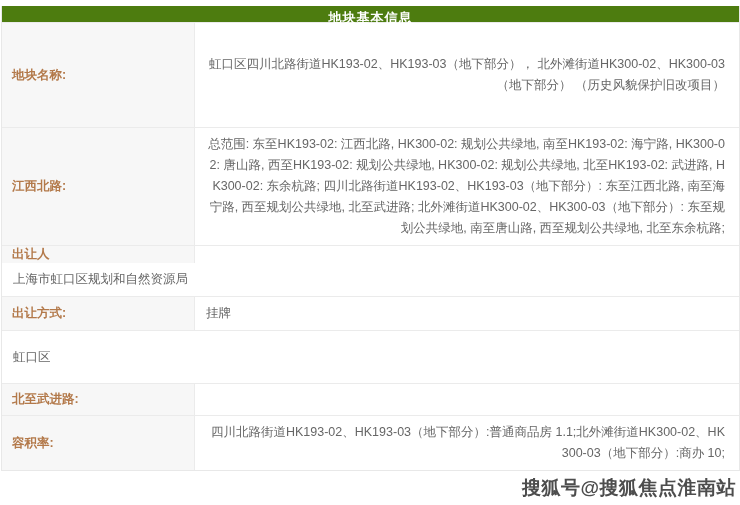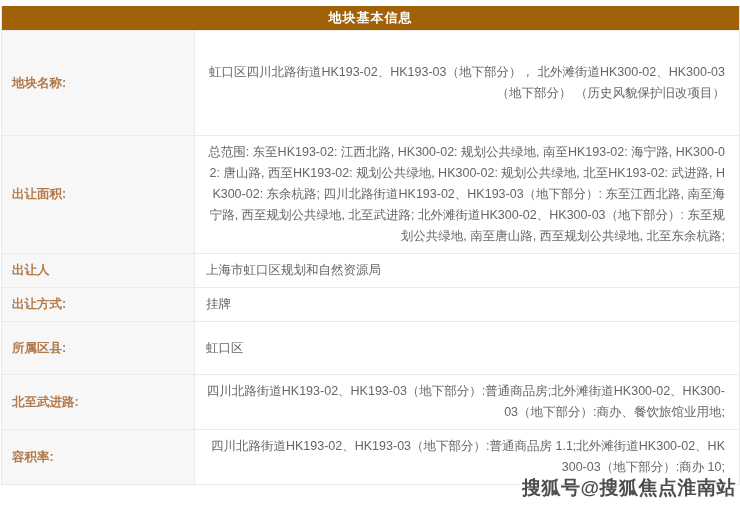--- a/index.html
+++ b/index.html
@@ -19,23 +19,23 @@
   .info-table {
     position: absolute;
     top: 6px;
     left: 1px;
     width: 737px;
     border-left: 1px solid #e8e8e8;
     border-right: 1px solid #e8e8e8;
     border-bottom: 1px solid #e8e8e8;
   }
   .table-header {
-    height: 24px;
+    height: 16px;
     line-height: 24px;
-    background: #a16207;
+    background: #4d7c0f;
     color: #ffffff;
     font-size: 13px;
     font-weight: bold;
     text-align: center;
     letter-spacing: 1px;
   }
   .row {
     display: flex;
     border-top: 1px solid #ebebeb;
     background: #ffffff;
@@ -63,21 +63,21 @@
     color: #666666;
     font-size: 12.5px;
     line-height: 21px;
     word-break: break-all;
     text-align: right;
   }
   
   .row:nth-of-type(1)  { min-height: 54px; }
   .row:nth-of-type(2)  { min-height: 104px; }
   .row:nth-of-type(3)  { min-height: 31px; }
-  .row:nth-of-type(4)  { min-height: 31px; }
+  .row:nth-of-type(4)  { min-height: 31px; flex-direction: column; }
   .row:nth-of-type(5)  { min-height: 32px; }
   .row:nth-of-type(6)  { min-height: 52px; }
   .row:nth-of-type(7)  { min-height: 31px; }
   .row:nth-of-type(8)  { min-height: 52px; }
   .row:nth-of-type(9)  { min-height: 46px; }
   .row:nth-of-type(10) { min-height: 30px; }
   .watermark {
     position: absolute;
     right: 4px;
     bottom: 4px;
@@ -104,42 +104,40 @@
   <div class="info-table">
 
     <div class="table-header">地块基本信息</div>
 
     <div class="row">
       <div class="cell-label">地块名称:</div>
       <div class="cell-value">虹口区四川北路街道HK193-02、HK193-03（地下部分）， 北外滩街道HK300-02、HK300-03（地下部分） （历史风貌保护旧改项目）</div>
     </div>
 
     <div class="row">
-      <div class="cell-label">出让面积:</div>
+      <div class="cell-label">江西北路:</div>
       <div class="cell-value">总范围: 东至HK193-02: 江西北路, HK300-02: 规划公共绿地, 南至HK193-02: 海宁路, HK300-02: 唐山路, 西至HK193-02: 规划公共绿地, HK300-02: 规划公共绿地, 北至HK193-02: 武进路, HK300-02: 东余杭路; 四川北路街道HK193-02、HK193-03（地下部分）: 东至江西北路, 南至海宁路, 西至规划公共绿地, 北至武进路; 北外滩街道HK300-02、HK300-03（地下部分）: 东至规划公共绿地, 南至唐山路, 西至规划公共绿地, 北至东余杭路;</div>
     </div>
 
     <div class="row">
       <div class="cell-label">出让人</div>
       <div class="cell-value">上海市虹口区规划和自然资源局</div>
     </div>
 
     <div class="row">
       <div class="cell-label">出让方式:</div>
       <div class="cell-value">挂牌</div>
     </div>
 
     <div class="row">
-      <div class="cell-label">所属区县:</div>
       <div class="cell-value">虹口区</div>
     </div>
 
     <div class="row">
       <div class="cell-label">北至武进路:</div>
-      <div class="cell-value">四川北路街道HK193-02、HK193-03（地下部分）:普通商品房;北外滩街道HK300-02、HK300-03（地下部分）:商办、餐饮旅馆业用地;</div>
     </div>
 
 
     <div class="row">
       <div class="cell-label">容积率:</div>
       <div class="cell-value">四川北路街道HK193-02、HK193-03（地下部分）:普通商品房 1.1;北外滩街道HK300-02、HK300-03（地下部分）:商办 10;</div>
     </div>
 
   </div>
 

